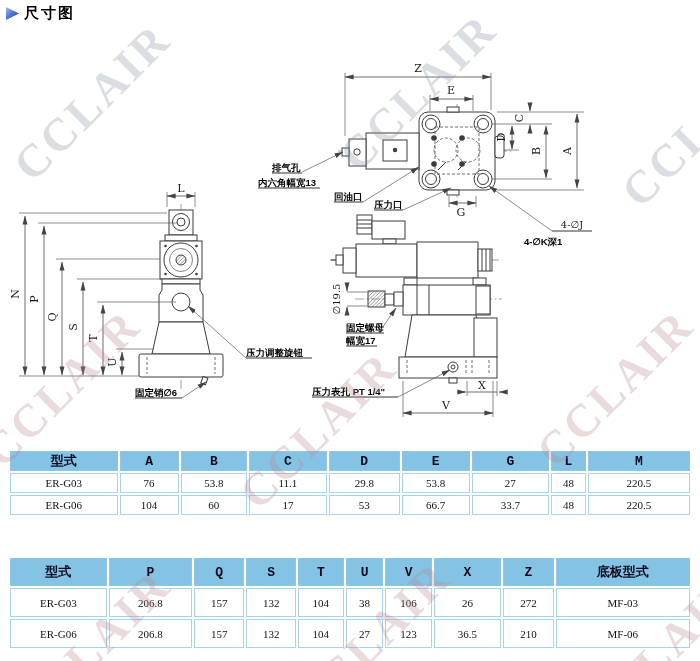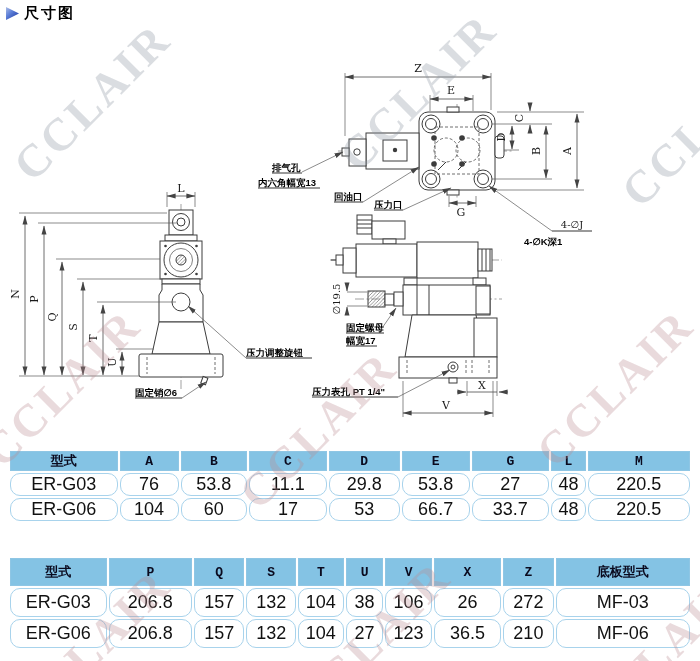--- a/index.html
+++ b/index.html
@@ -29,21 +29,21 @@
   .uln{stroke:#000;stroke-width:.8;}
 
   
   .tbl{position:absolute;left:8px;width:684px;border-collapse:separate;border-spacing:2px;
        background:#fff;table-layout:fixed;}
   .tbl th{background:#84c3e4;border:1px solid #8fc6e4;font-weight:bold;text-align:center;
           color:#0a0a1e;padding:0;}
   .tbl td{background:#fff;border:1px solid #a8d3ec;text-align:center;color:#111;padding:0;}
   .tbl .cjk{font-family:Liberation Mono, monospace;font-size:13px;}
   .tbl .lt{font-family:"Liberation Mono",monospace;font-size:13px;}
-  .tbl td{font-family:Liberation Sans, sans-serif;font-size:18px;border-radius:10px;}
+  .tbl td{font-family:Liberation Serif, serif;font-size:11px;}
   #table1{top:449px;} #table1 th{height:18px;} #table1 td{height:18px;}
   #table2{top:556px;} #table2 th{height:26px;} #table2 td{height:27px;}
 
   
   .wm-layer{position:absolute;inset:0;pointer-events:none;z-index:50;}
   .wm{position:absolute;transform:translate(-50%,-50%) rotate(-45deg);
       font-family:"Liberation Serif",serif;font-weight:bold;font-size:46px;
       letter-spacing:3px;white-space:nowrap;}
   .wm.gray{color:rgba(140,150,162,.32);}
   .wm.red{color:rgba(187,140,145,.32);}

